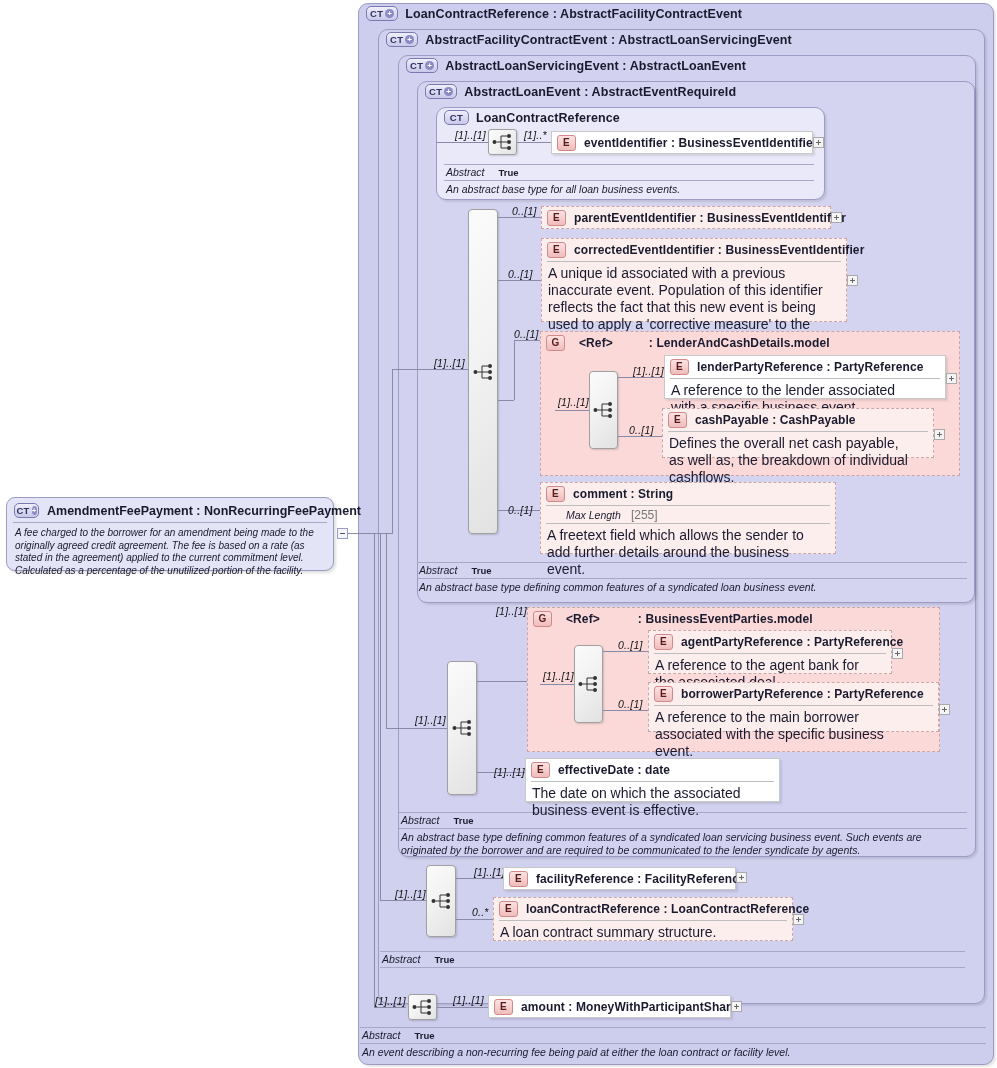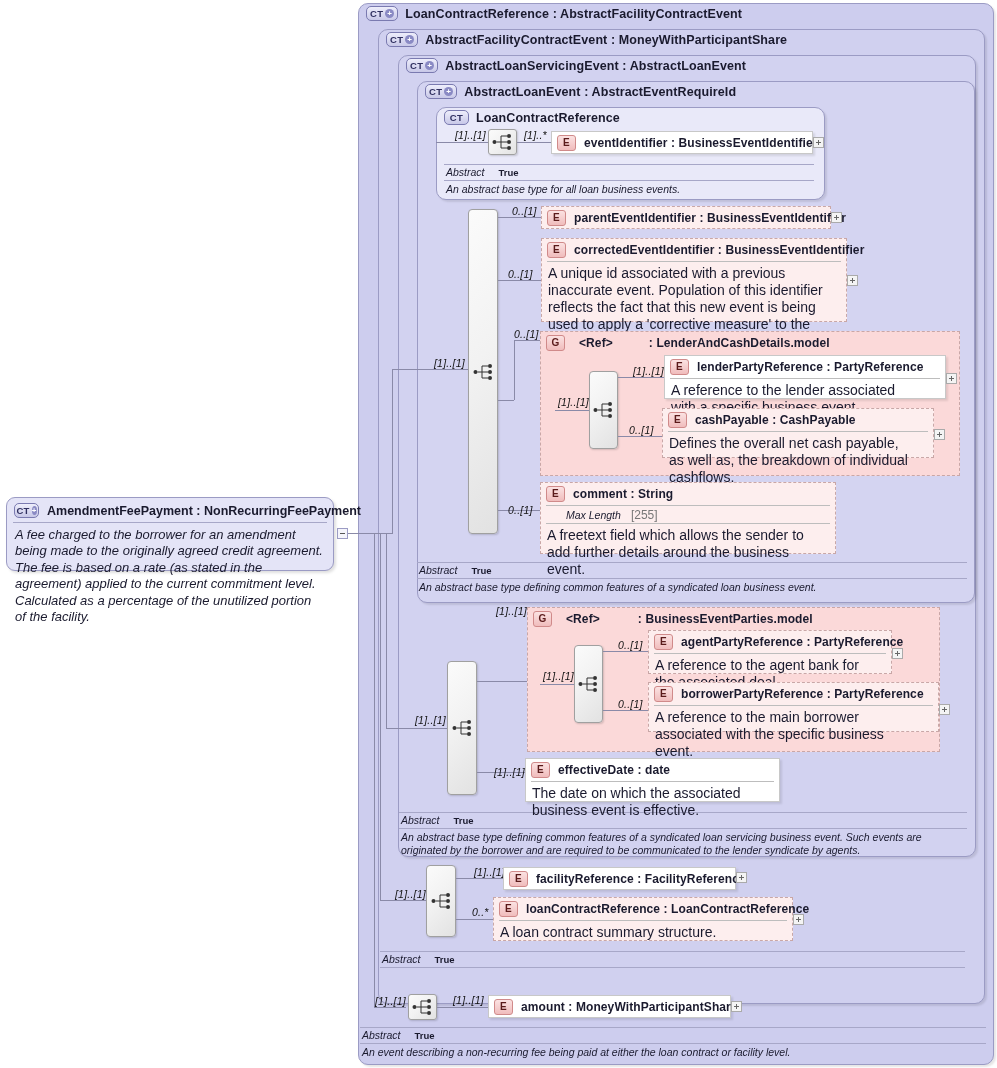--- a/index.html
+++ b/index.html
@@ -106,21 +106,21 @@
     background:#e4e4f7;
     box-shadow:2px 2px 3px rgba(0,0,0,.13);
   }
   .entry-head{
     display:flex;align-items:center;gap:8px;
     padding:5px 8px 4px 7px;white-space:nowrap;
     font-size:12.5px;font-weight:bold;color:#1a1a2e;
   }
   .entry .sep{height:1px;background:#a7a7c8;margin:0 6px;}
   .entry .doc{
-    font-size:13px;font-style:italic;color:#1a1a2e;
+    font-size:10px;font-style:italic;color:#1a1a2e;
     padding:4px 8px 5px 8px;line-height:1.26;
   }
 
   
   .card{
     position:absolute;white-space:nowrap;
     font-size:10.5px;font-style:italic;color:#111;
     letter-spacing:.2px;
   }
 
@@ -163,21 +163,21 @@
   <div class="ct-box lvl3" style="left:398px;top:55px;width:578px;height:802px;"></div>
   <div class="ct-box lvl4" style="left:417px;top:81px;width:558px;height:522px;"></div>
   <div class="ct-box lvl5" style="left:436px;top:107px;width:389px;height:93px;"></div>
 
   <div class="ct-title" style="left:366px;top:6px;">
     <span class="badge">CT<span class="pl">+</span></span>
     <span>LoanContractReference : AbstractFacilityContractEvent</span>
   </div>
   <div class="ct-title" style="left:386px;top:32px;">
     <span class="badge">CT<span class="pl">+</span></span>
-    <span>AbstractFacilityContractEvent : MoneyWithParticipantShare</span>
+    <span>AbstractFacilityContractEvent : AbstractLoanServicingEvent</span>
   </div>
   <div class="ct-title" style="left:406px;top:58px;">
     <span class="badge">CT<span class="pl">+</span></span>
     <span>AbstractLoanServicingEvent : AbstractLoanEvent</span>
   </div>
   <div class="ct-title" style="left:425px;top:84px;">
     <span class="badge">CT<span class="pl">+</span></span>
     <span>AbstractLoanEvent : AbstractEventRequireId</span>
   </div>
   <div class="ct-title" style="left:444px;top:110px;">

